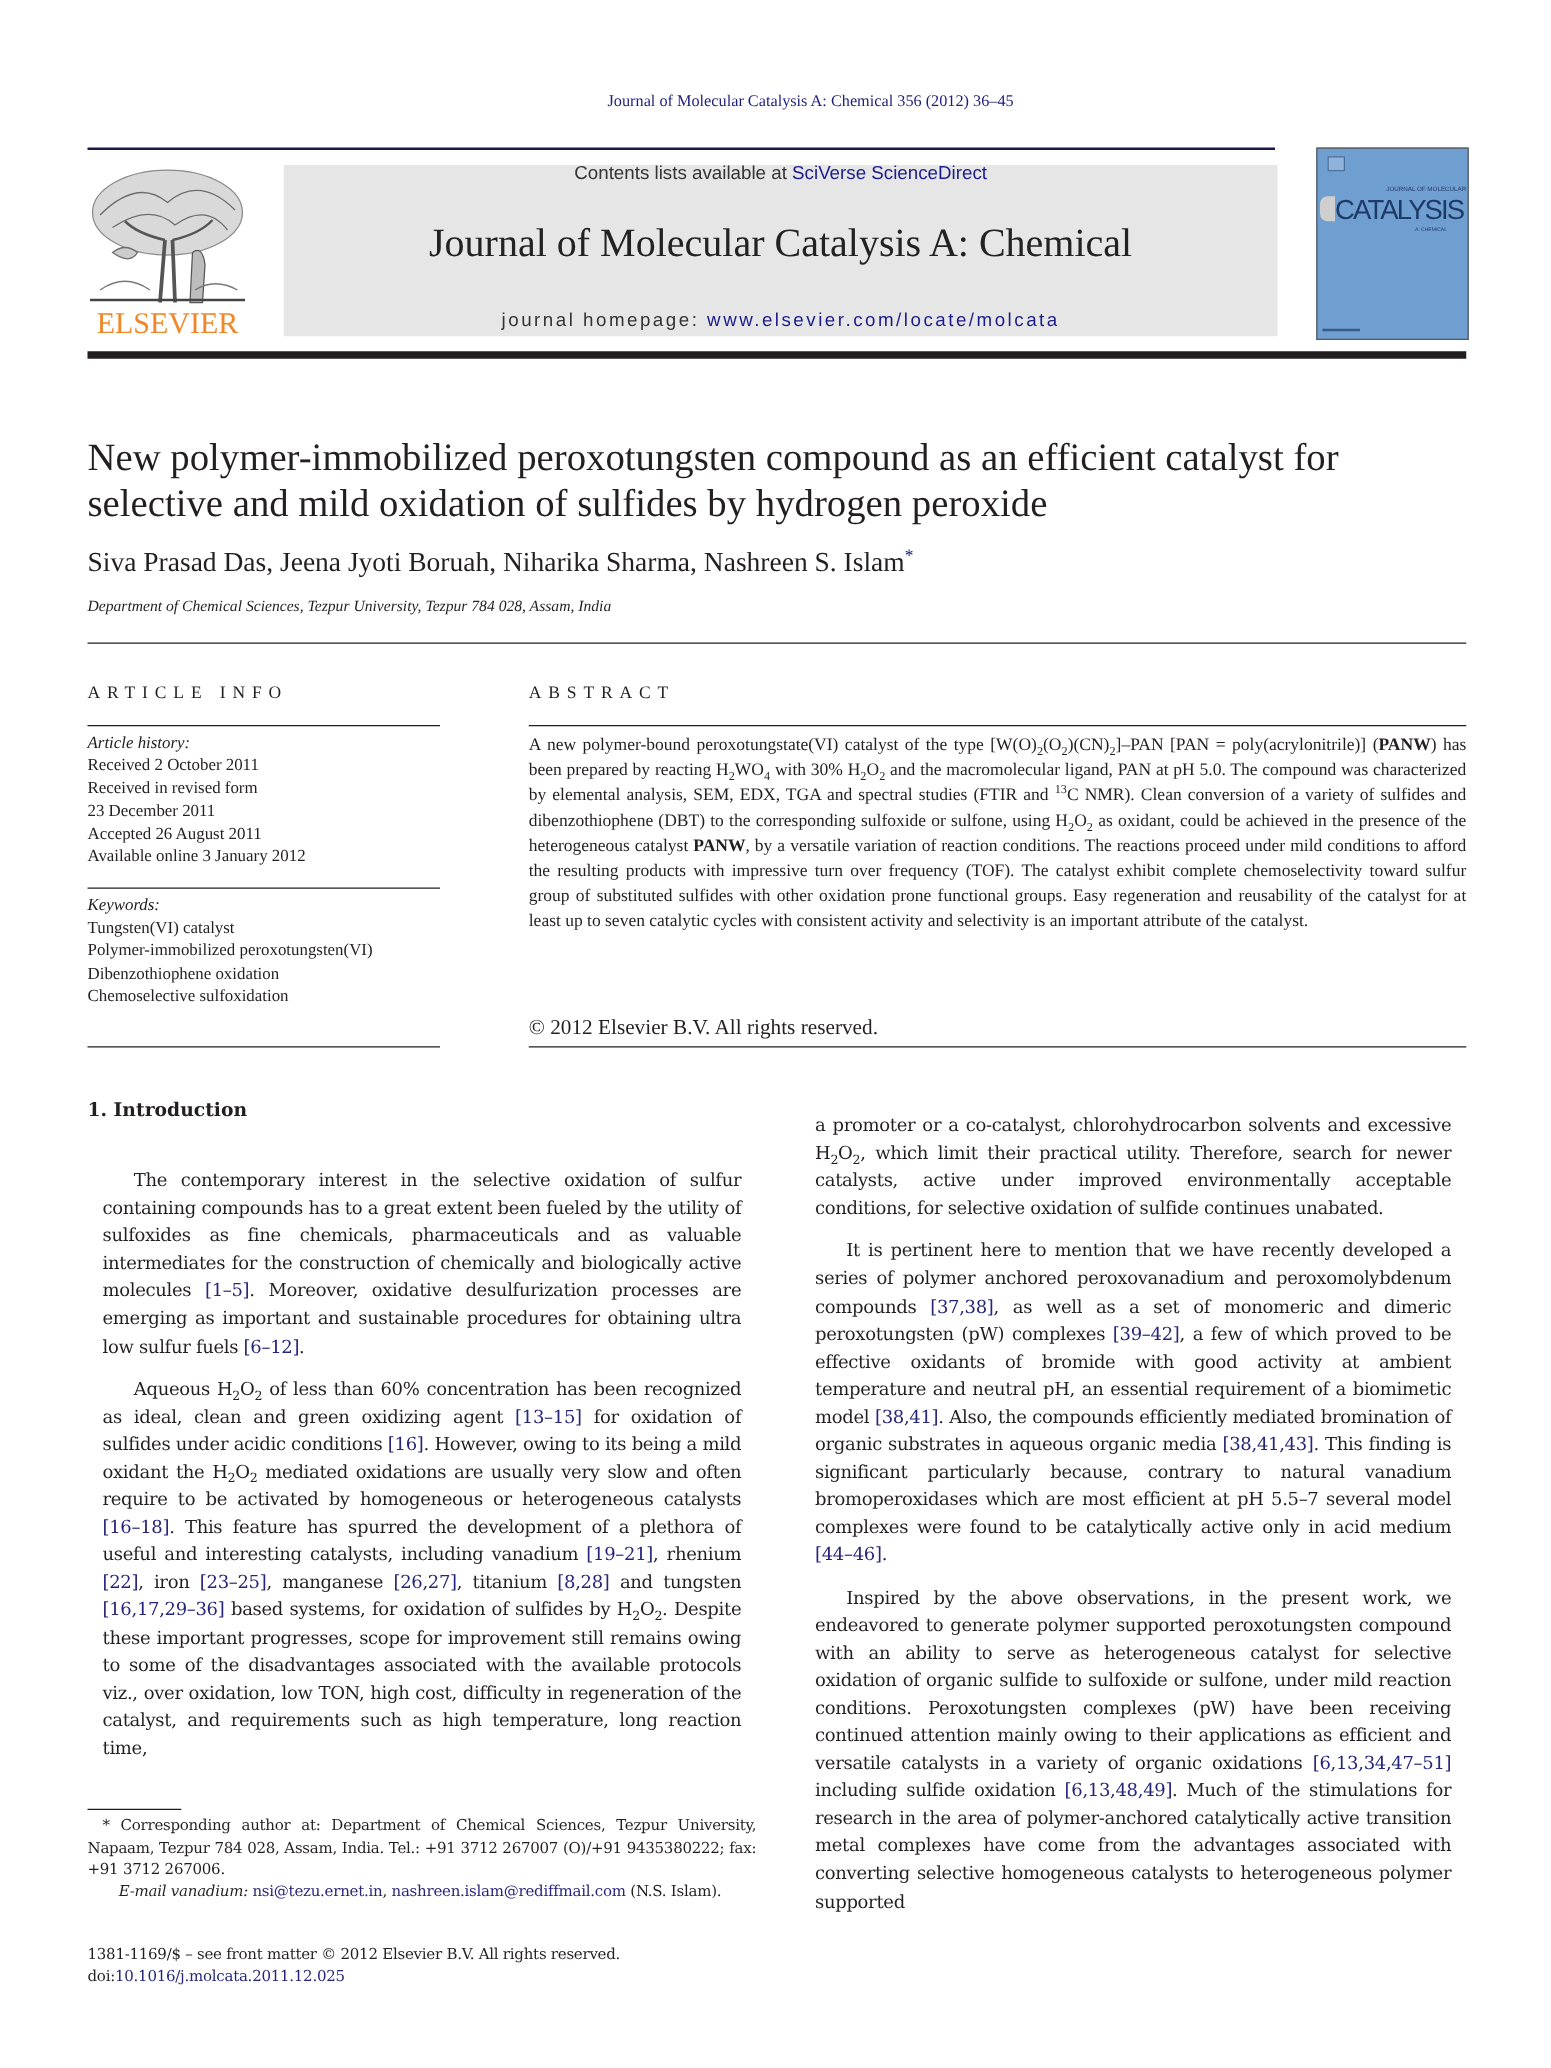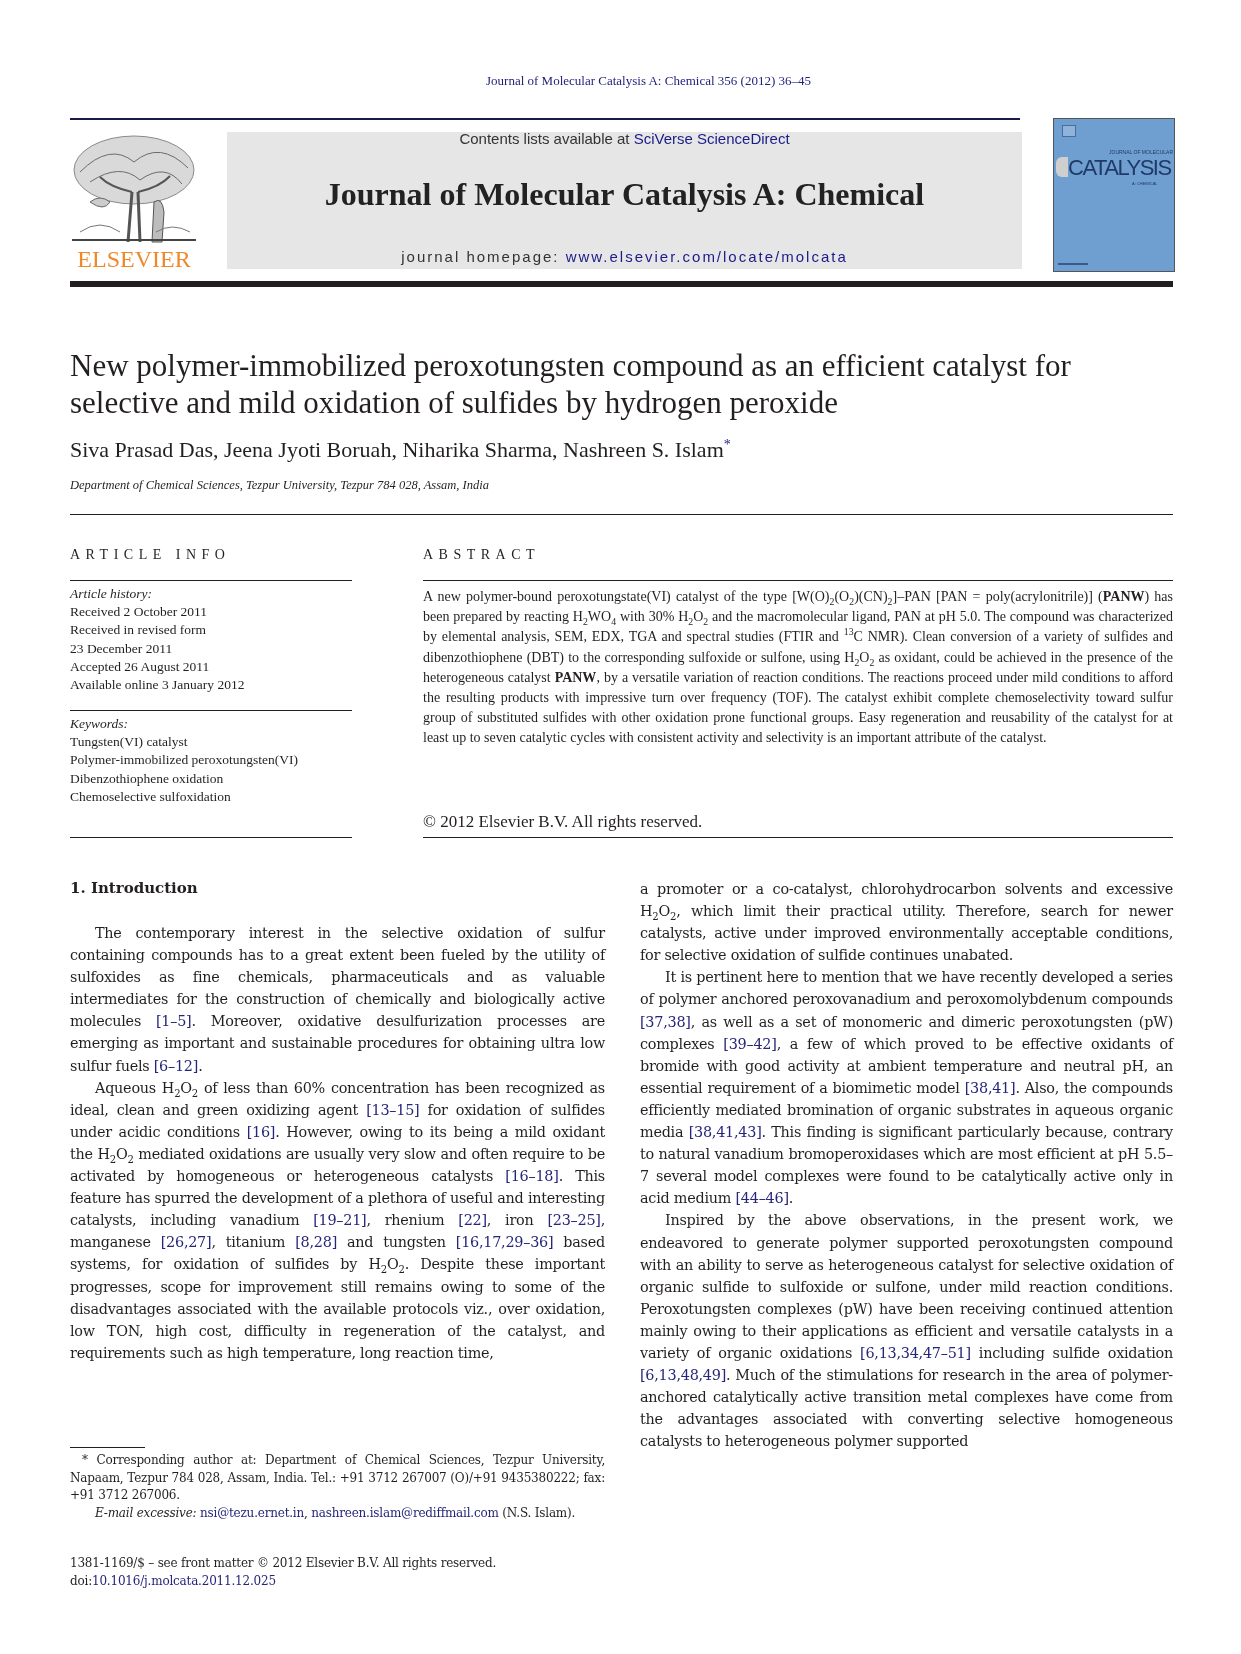--- a/index.html
+++ b/index.html
@@ -6,21 +6,21 @@
   body { width: 1241px; height: 1654px; position: relative; font-family: "DejaVu Serif", serif; color: #231f20; overflow: hidden; }
   .abs { position: absolute; }
   .link { color: #1b1b8a; }
   .cite { color: #25257a; }
 
   
   #running-head { left: 0; width: 1241px; top: 73px; text-align: center; font-family: "Liberation Serif", serif; font-size: 13px; color: #1e1e7a; margin-left: 28px; }
   #top-rule { left: 70px; top: 118px; width: 950px; height: 1.5px; background: #1a1a4a; }
   #masthead-box { left: 227px; top: 132px; width: 795px; height: 137px; background: #e6e6e6; }
   #contents-line { left: 227px; width: 795px; top: 130px; text-align: center; font-family: "Liberation Sans", sans-serif; font-size: 15px; color: #333; }
-  #journal-name { left: 227px; width: 795px; top: 176px; text-align: center; font-family: "Liberation Serif", serif; font-size: 32px; color: #222; font-weight: bold; }
+  #journal-name { left: 227px; width: 795px; top: 176px; text-align: center; font-family: "Liberation Serif", serif; font-size: 32px; color: #222; }
   #homepage-line { left: 227px; width: 795px; top: 248px; text-align: center; font-family: "Liberation Sans", sans-serif; font-size: 15px; letter-spacing: 2px; color: #333; }
   #elsevier-logo { left: 70px; top: 132px; width: 128px; height: 140px; }
   #elsevier-word { left: 70px; top: 246px; width: 128px; text-align: center; font-family: "Liberation Serif", serif; font-size: 24px; color: #f0882a; letter-spacing: 0px; }
   #cover { left: 1053px; top: 118px; width: 120px; height: 152px; background: #6f9fd1; border: 1px solid #555; }
   #thick-rule { left: 70px; top: 281px; width: 1103px; height: 6px; background: #231f20; }
 
   
   #article-title { left: 70px; top: 347px; width: 1110px; font-family: "Liberation Serif", serif; font-size: 31px; line-height: 37px; color: #231f20; }
   #authors { left: 70px; top: 437px; font-family: "Liberation Serif", serif; font-size: 22px; color: #231f20; }
   #affiliation { left: 70px; top: 478px; font-family: "Liberation Serif", serif; font-style: italic; font-size: 12.5px; }
@@ -30,21 +30,21 @@
   #article-info-head { left: 70px; top: 547px; }
   #abstract-head { left: 423px; top: 547px; }
   .thin-rule { height: 1px; background: #231f20; }
   .info-block { font-family: "Liberation Serif", serif; font-size: 13.5px; line-height: 18.2px; }
   .info-block .it { font-style: italic; }
 
   #abstract-text { left: 423px; top: 587px; width: 750px; font-family: "Liberation Serif", serif; font-size: 14px; line-height: 20.2px; text-align: justify; }
   #copyright { left: 423px; width: 750px; top: 812px; font-family: Liberation Serif, serif; font-size: 17px; }
 
   .body-col { font-family: "DejaVu Serif", serif; font-size: 14.4px; line-height: 22.1px; text-align: justify; letter-spacing: -0.25px; }
-  .body-col p { margin: 0; text-indent: 25px; }
+  .body-col p { margin: 12px; text-indent: 25px; }
   .body-col p.noindent { text-indent: 0; }
   #intro-heading { left: 70px; top: 879px; font-family: "DejaVu Serif", serif; font-weight: bold; font-size: 15px; }
   #left-col { left: 70px; top: 922px; width: 535px; }
   #right-col { left: 640px; top: 878px; width: 533px; }
 
   #footnote-rule { left: 70px; top: 1447px; width: 75px; height: 1px; background: #231f20; }
   #footnote { left: 70px; top: 1452px; width: 535px; font-family: "DejaVu Serif", serif; font-size: 12px; line-height: 17.5px; text-align: justify; letter-spacing: -0.2px; }
   #front-matter { left: 70px; top: 1538px; font-family: "DejaVu Serif", serif; font-size: 12px; line-height: 17.5px; letter-spacing: -0.2px; margin-top: 17px; }
   sub, sup { font-size: 70%; line-height: 0; }
 </style>
@@ -126,19 +126,19 @@
 
 <div class="abs body-col" id="right-col">
   <p class="noindent"><span>a promoter or a co-catalyst, chlorohydrocarbon solvents and excessive H</span><sub>2</sub><span>O</span><sub>2</sub><span>, which limit their practical utility. Therefore, search for newer catalysts, active under improved environmentally acceptable conditions, for selective oxidation of sulfide continues unabated.</span></p>
   <p><span>It is pertinent here to mention that we have recently developed a series of polymer anchored peroxovanadium and peroxomolybdenum compounds </span><span class="cite">[37,38]</span><span>, as well as a set of monomeric and dimeric peroxotungsten (pW) complexes </span><span class="cite">[39–42]</span><span>, a few of which proved to be effective oxidants of bromide with good activity at ambient temperature and neutral pH, an essential requirement of a biomimetic model </span><span class="cite">[38,41]</span><span>. Also, the compounds efficiently mediated bromination of organic substrates in aqueous organic media </span><span class="cite">[38,41,43]</span><span>. This finding is significant particularly because, contrary to natural vanadium bromoperoxidases which are most efficient at pH 5.5–7 several model complexes were found to be catalytically active only in acid medium </span><span class="cite">[44–46]</span><span>.</span></p>
   <p><span>Inspired by the above observations, in the present work, we endeavored to generate polymer supported peroxotungsten compound with an ability to serve as heterogeneous catalyst for selective oxidation of organic sulfide to sulfoxide or sulfone, under mild reaction conditions. Peroxotungsten complexes (pW) have been receiving continued attention mainly owing to their applications as efficient and versatile catalysts in a variety of organic oxidations </span><span class="cite">[6,13,34,47–51]</span><span> including sulfide oxidation </span><span class="cite">[6,13,48,49]</span><span>. Much of the stimulations for research in the area of polymer-anchored catalytically active transition metal complexes have come from the advantages associated with converting selective homogeneous catalysts to heterogeneous polymer supported</span></p>
 </div>
 
 <div class="abs" id="footnote-rule"></div>
 <div class="abs" id="footnote">
   <div style="text-indent:12px;"><span>*</span><span> Corresponding author at: Department of Chemical Sciences, Tezpur University, Napaam, Tezpur 784 028, Assam, India. Tel.: +91 3712 267007 (O)/+91 9435380222; fax: +91 3712 267006.</span></div>
-  <div style="text-indent:25px;"><i>E-mail excessive: </i><span class="cite">nsi@tezu.ernet.in</span><span>, </span><span class="cite">nashreen.islam@rediffmail.com</span><span> (N.S. Islam).</span></div>
+  <div style="text-indent:25px;"><i>E-mail vanadium: </i><span class="cite">nsi@tezu.ernet.in</span><span>, </span><span class="cite">nashreen.islam@rediffmail.com</span><span> (N.S. Islam).</span></div>
 </div>
 
 <div class="abs" id="front-matter">
   <div>1381-1169/$ – see front matter © 2012 Elsevier B.V. All rights reserved.</div>
   <div><span>doi:</span><span class="cite">10.1016/j.molcata.2011.12.025</span></div>
 </div>
 
 </body></html>

